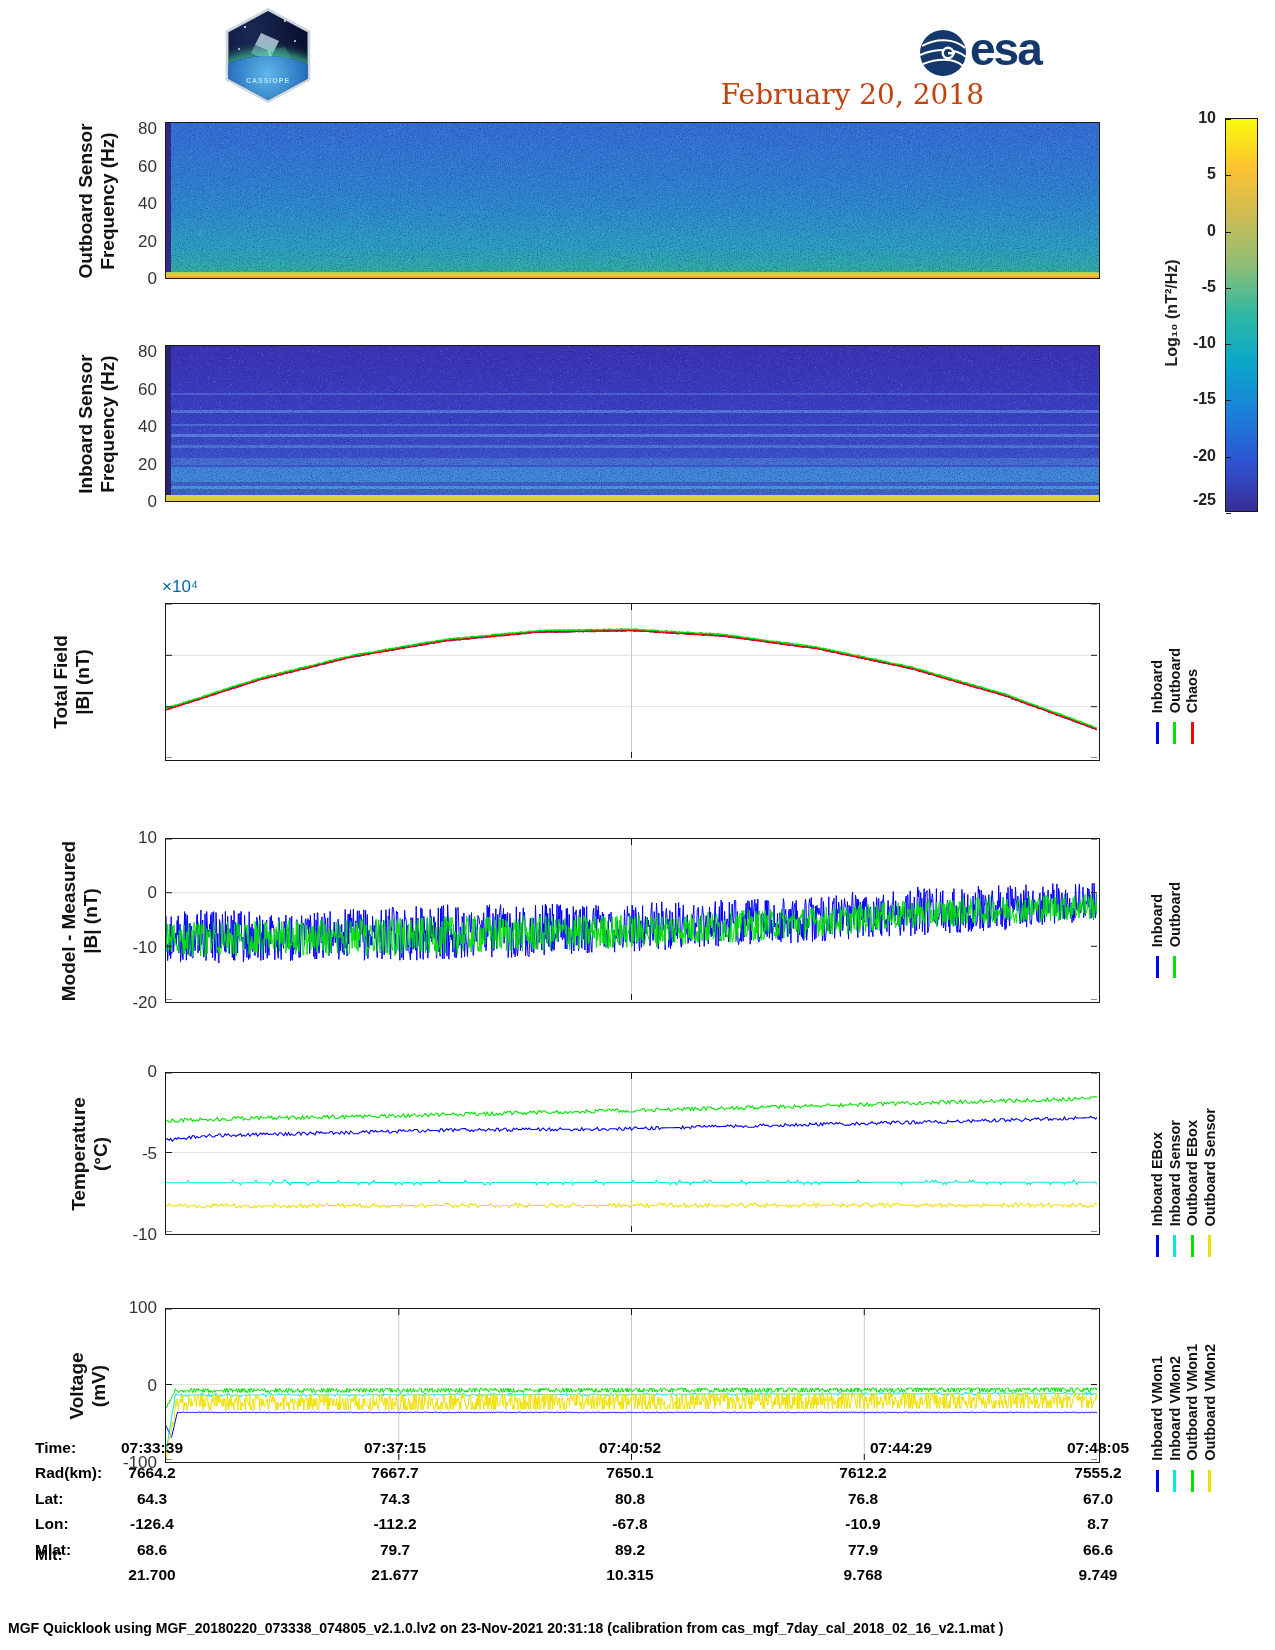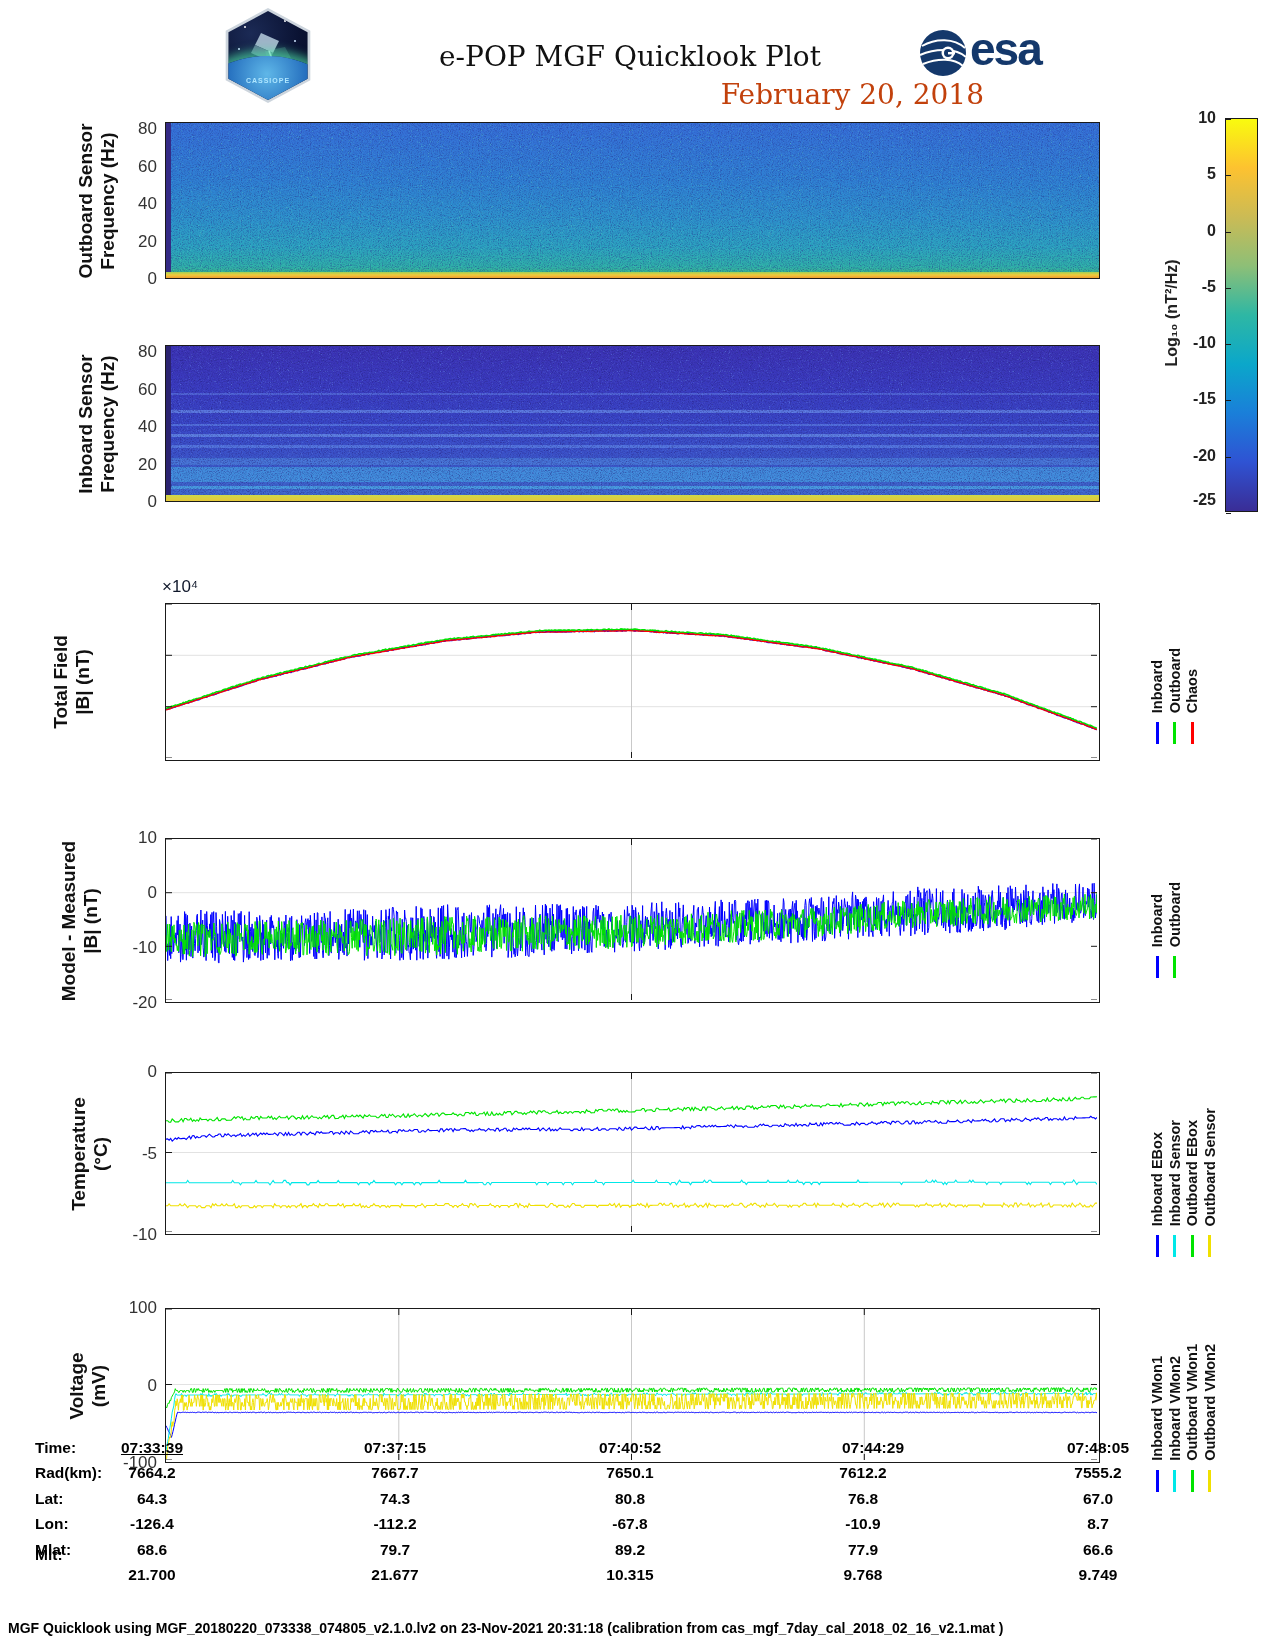--- a/index.html
+++ b/index.html
@@ -34,21 +34,21 @@
   .spec-bottom{position:absolute;left:0;bottom:0;width:100%;}
   .spec-left{position:absolute;left:0;top:0;height:100%;}
 
   .yticks{position:absolute;left:40px;width:117px;}
   .ytick{position:absolute;right:0;transform:translateY(-50%);font-size:17px;
          color:#333;white-space:nowrap;}
   .ylab{position:absolute;width:80px;}
   .ylab-rot{position:absolute;left:50%;top:50%;transform:translate(-50%,-50%) rotate(-90deg);
          white-space:nowrap;text-align:center;font-weight:bold;font-size:19px;color:#111;line-height:1.18;}
   .ylab-rot span{display:block;}
-  .exp{position:absolute;left:162px;top:577px;font-size:17px;color:#0f172a;}
+  .exp{position:absolute;left:162px;top:577px;font-size:17px;color:#0369a1;}
 
   
   .legend{position:absolute;display:flex;gap:3px;align-items:flex-end;}
   .legend-item{display:flex;flex-direction:column;align-items:center;justify-content:flex-end;}
   .legend-word{writing-mode:vertical-rl;transform:rotate(180deg);font-weight:bold;
          font-size:14.5px;color:#111;line-height:1;}
   .legend-bar{width:3px;height:22px;margin-top:9px;}
 
   
   .cbar{position:absolute;left:1225px;top:118px;width:33px;height:394px;
@@ -80,21 +80,20 @@
         <polygon points="36,22 54,30 48,42 30,34" fill="#9fb4c8"></polygon>
         <polygon points="30,34 48,42 44,50 26,42" fill="#5f7892"></polygon>
         <line x1="44" y1="40" x2="52" y2="62" stroke="#dfe9f2" stroke-width="1.5"></line>
         <polygon points="40,40 60,36 72,58 46,60" fill="rgba(120,220,180,0.22)"></polygon>
       </svg>
       <div class="patch-earth"></div>
       <div class="patch-label">CASSIOPE</div>
     </div>
   </div>
 
-  <div class="title">e-POP MGF Quicklook Plot</div>
   <div class="date">February 20, 2018</div>
 
   <div class="esa">
     <svg width="50" height="50">
       <circle cx="25" cy="25" r="23" fill="#14386b"></circle>
       <path d="M4 18 C 18 10, 36 10, 47 20" stroke="#fff" stroke-width="2" fill="none"></path>
       <path d="M2 27 C 18 20, 38 20, 48 29" stroke="#fff" stroke-width="2" fill="none"></path>
       <path d="M5 36 C 20 30, 36 30, 45 38" stroke="#fff" stroke-width="2" fill="none"></path>
       <circle cx="30" cy="25" r="6.5" fill="#fff"></circle>
       <circle cx="30" cy="25" r="4" fill="#14386b"></circle>
@@ -387,24 +386,24 @@
         <span class="legend-bar" style="background: rgb(0, 228, 0);"></span>
       </div>
       <div class="legend-item">
         <span class="legend-word">Outboard VMon2</span>
         <span class="legend-bar" style="background: rgb(240, 224, 0);"></span>
       </div>
     </div>
 
   <div id="datatable">
       <span class="trow-label" style="top: 1439px;">Time:</span>
-      <span class="tcell" style="left: 87px; top: 1439px; text-decoration: underline;">07:33:39</span>
+      <span class="tcell" style="left: 87px; top: 1439px;">07:33:39</span>
       <span class="tcell" style="left: 330px; top: 1439px;">07:37:15</span>
       <span class="tcell" style="left: 565px; top: 1439px;">07:40:52</span>
-      <span class="tcell" style="left: 808px; top: 1439px;">07:44:29</span>
+      <span class="tcell" style="left: 836px; top: 1439px;">07:44:29</span>
       <span class="tcell" style="left: 1033px; top: 1439px; text-align: center;">07:48:05</span>
       <span class="trow-label" style="top: 1464.4px;">Rad(km):</span>
       <span class="tcell" style="left: 87px; top: 1464.4px;">7664.2</span>
       <span class="tcell" style="left: 330px; top: 1464.4px;">7667.7</span>
       <span class="tcell" style="left: 565px; top: 1464.4px;">7650.1</span>
       <span class="tcell" style="left: 798px; top: 1464.4px;">7612.2</span>
       <span class="tcell" style="left: 1033px; top: 1464.4px;">7555.2</span>
       <span class="trow-label" style="top: 1489.8px;">Lat:</span>
       <span class="tcell" style="left: 87px; top: 1489.8px;">64.3</span>
       <span class="tcell" style="left: 330px; top: 1489.8px;">74.3</span>

